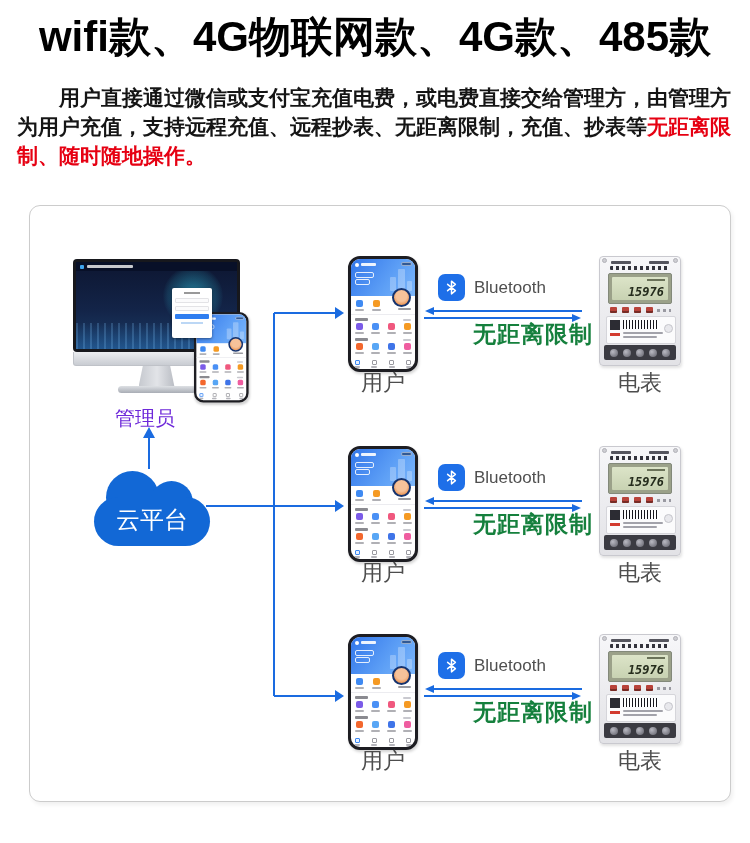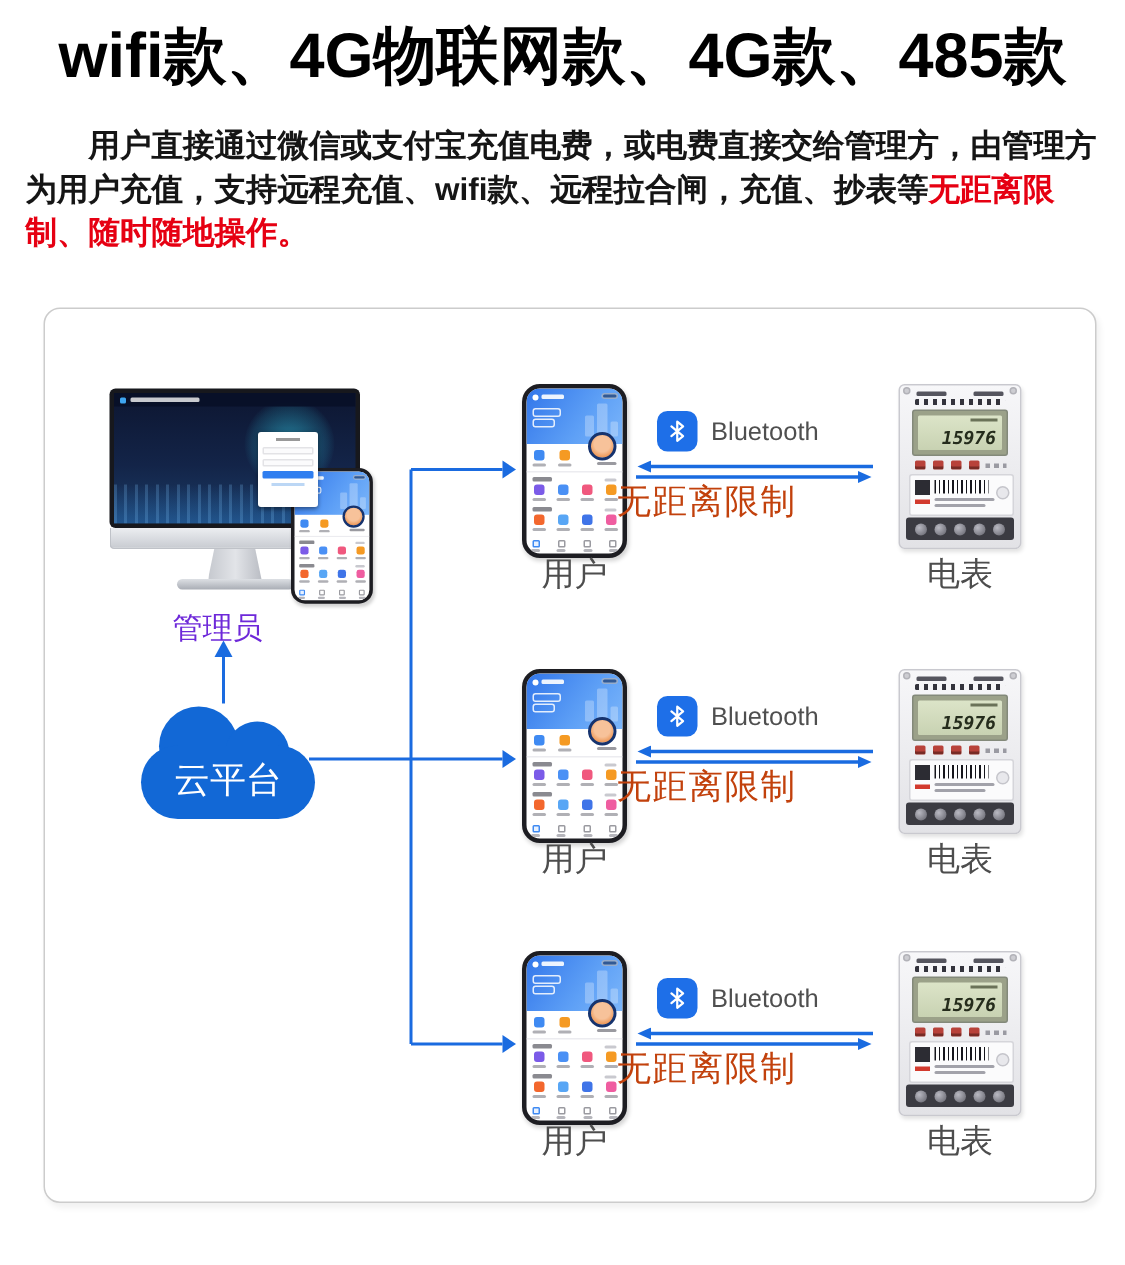--- a/index.html
+++ b/index.html
@@ -131,34 +131,34 @@
 
   
   .dev-row{position:absolute;left:0;width:700px;height:140px;}
   .row-1{top:50px;} .row-2{top:240px;} .row-3{top:428px;}
   .user-phone{left:318px;top:0;}
   .bt-row{position:absolute;left:408px;top:18px;width:160px;display:flex;align-items:center;gap:9px;}
   .bt-icon{width:27px;height:27px;border-radius:7px;background:#1e6fe8;display:flex;align-items:center;
            justify-content:center;flex:0 0 auto;}
   .bt-label{font-size:17px;color:#4f4f4f;}
   .bi-arrow{position:absolute;left:394px;top:51px;}
-  .no-dist{position:absolute;left:381px;top:63px;width:182px;text-align:left;font-size:23px;
-           font-weight:normal;color:#c2410c;letter-spacing:1px;}
+  .no-dist{position:absolute;left:381px;top:63px;width:182px;text-align:right;font-size:23px;
+           font-weight:bold;color:#15803d;letter-spacing:1px;}
   .row-label{position:absolute;top:112px;font-size:22px;color:#4d4d4d;text-align:center;}
   .lbl-user{left:318px;width:70px;}
   .lbl-meter{left:560px;width:100px;}
 </style>
 </head>
 <body>
 
 <div class="page">
 
   <h1 class="main-title">wifi款、4G物联网款、4G款、485款</h1>
 
-  <p class="intro"><span>用户直接通过微信或支付宝充值电费，或电费直接交给管理方，由管理方为用户充值，支持远程充值、wifi款、远程拉合闸，充值、抄表等</span><span class="red">无距离限制、随时随地操作。</span></p>
+  <p class="intro"><span>用户直接通过微信或支付宝充值电费，或电费直接交给管理方，由管理方为用户充值，支持远程充值、远程抄表、无距离限制，充值、抄表等</span><span class="red">无距离限制、随时随地操作。</span></p>
 
   <div class="panel">
 
     <svg class="arrows" width="700" height="595" viewBox="0 0 700 595">
       <g stroke="#1a6be0" stroke-width="2" fill="none">
         <line x1="119" y1="263" x2="119" y2="231"></line>
       </g>
       <polygon points="113,232 125,232 119,221" fill="#1a6be0"></polygon>
       <g stroke="#1a6be0" stroke-width="2" fill="none">
         <path d="M176 300 H305"></path>

